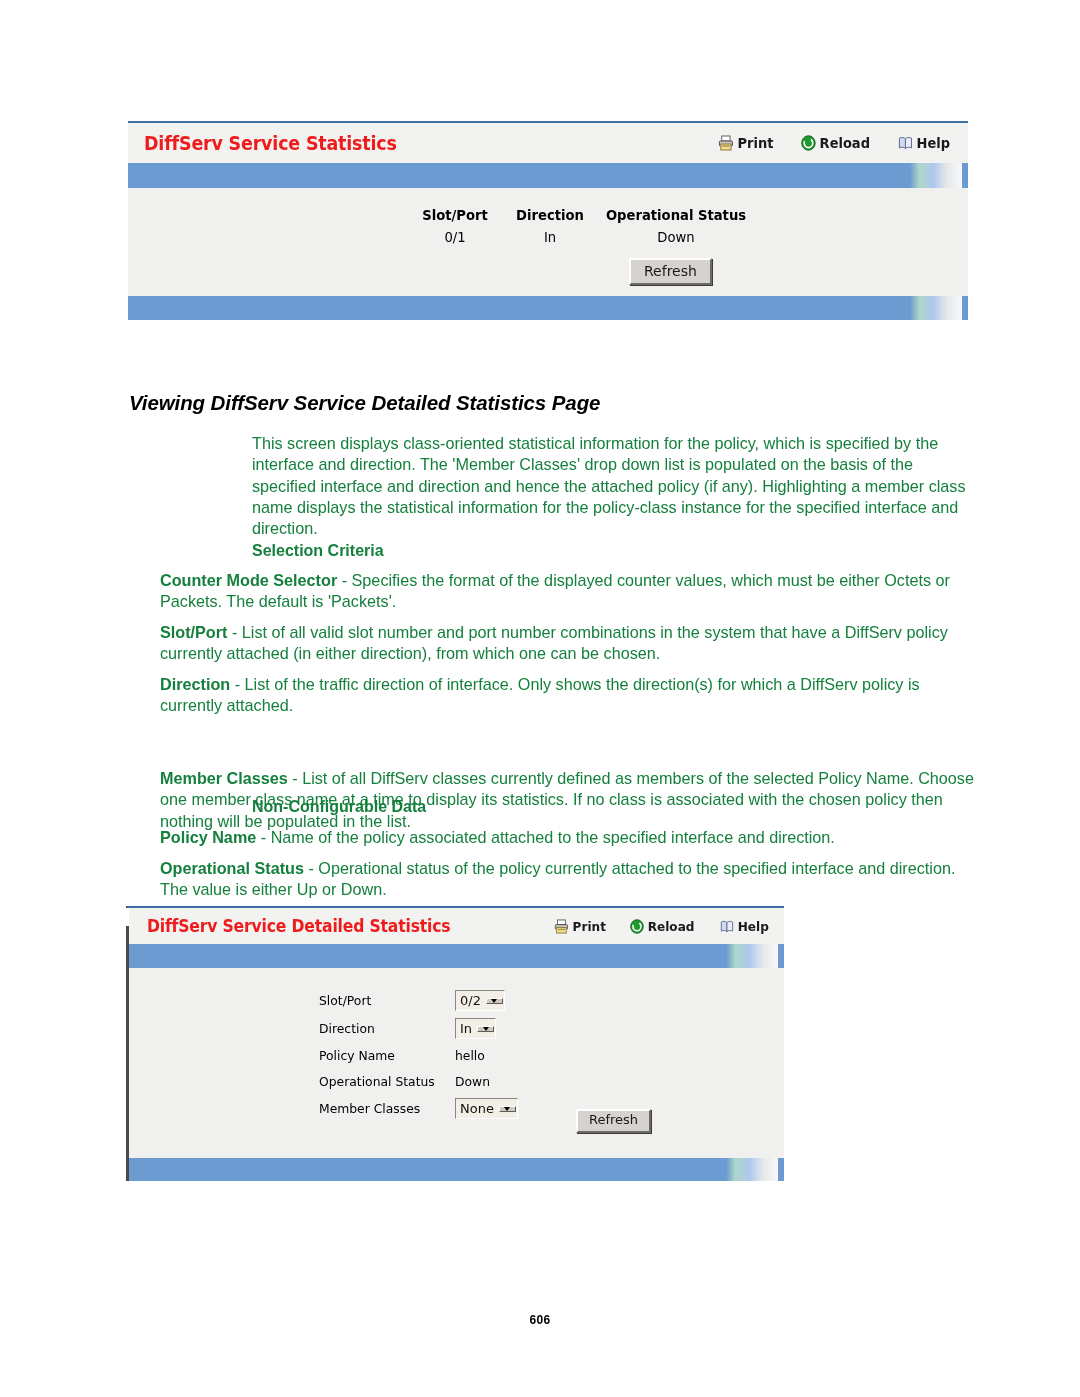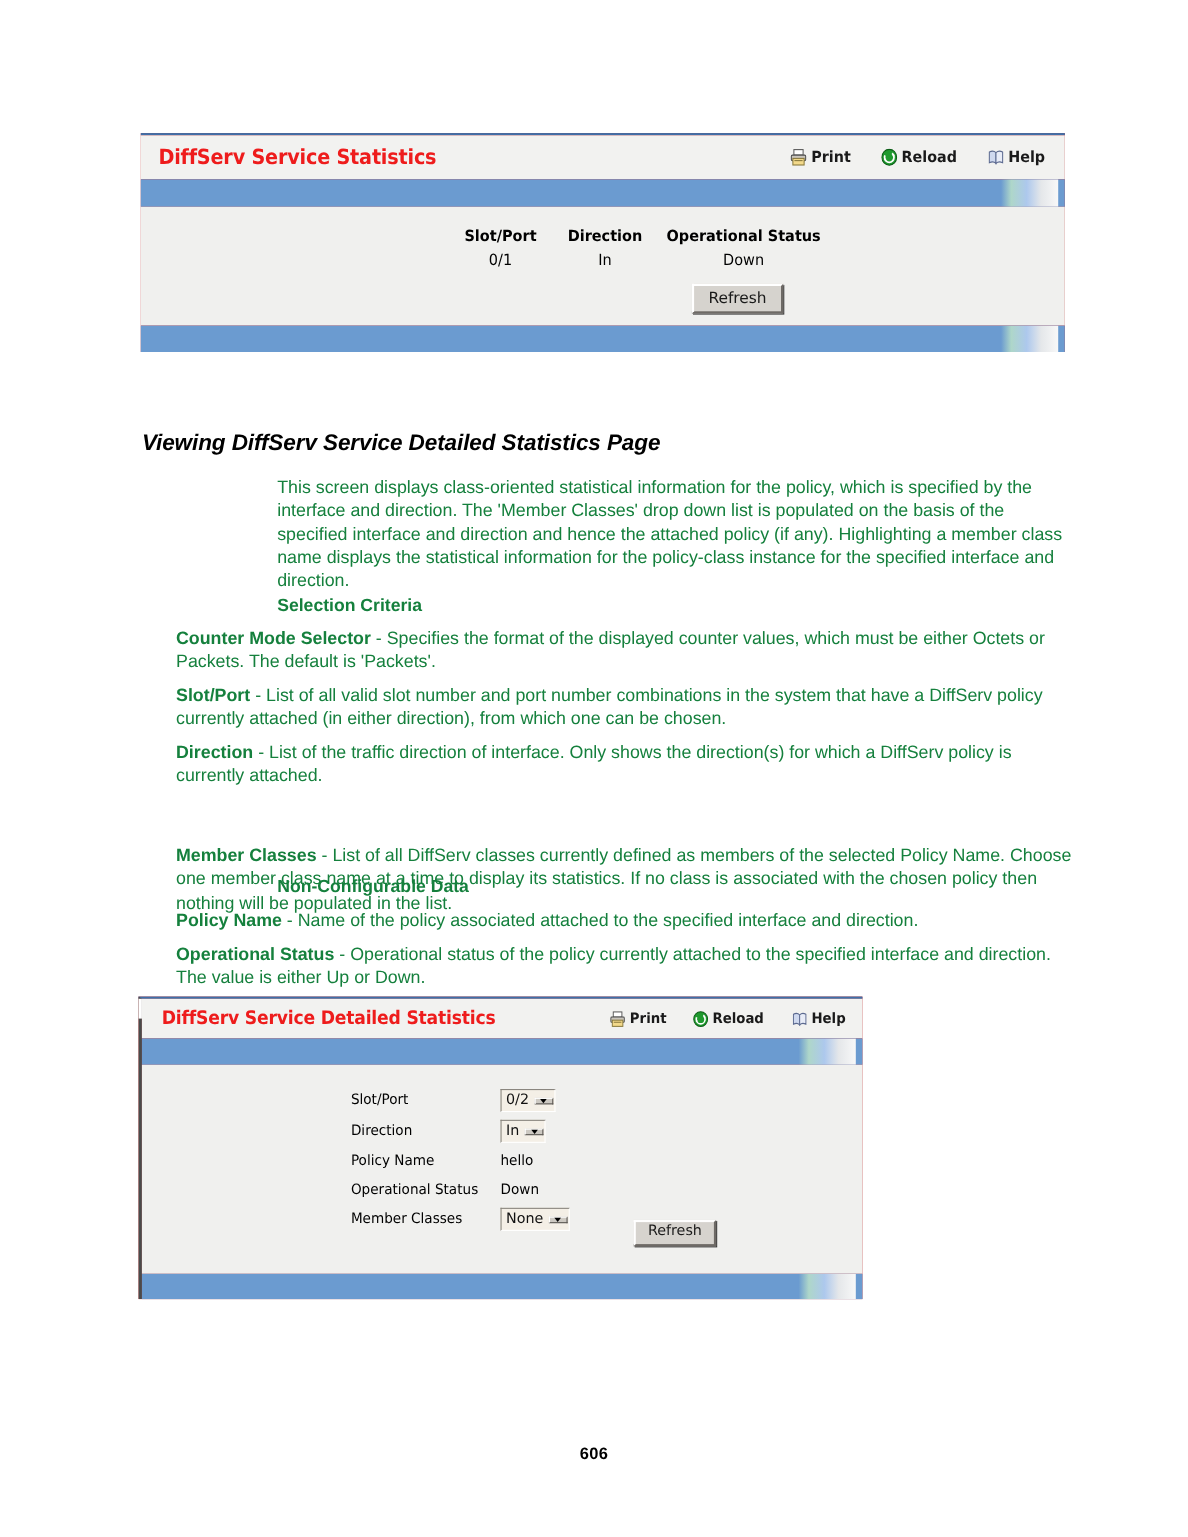--- a/index.html
+++ b/index.html
@@ -12,21 +12,21 @@
     height: 1397px;
     position: relative;
     font-family: "Liberation Sans", sans-serif;
     color: #000000;
     overflow: hidden;
   }
 
   
   .ui-panel {
     position: absolute;
-    background: #b91c1c;
+    background: #8b5cf6;
     box-sizing: border-box;
   }
   .ui-panel.panel-top {
     left: 128px;
     top: 121px;
     width: 840px;
     height: 199px;
     border-top: 2px solid #3f6fa8;
   }
   .ui-panel.panel-bottom {
@@ -284,21 +284,21 @@
   .def-4 { top: 768px; }
   .def-5 { top: 827px; }
   .def-6 { top: 858px; }
 
   .page-number {
     position: absolute;
     left: 0;
     top: 1313px;
     width: 1080px;
     text-align: center;
-    font-size: 15px;
+    font-size: 12px;
     font-weight: bold;
     letter-spacing: 0.3px;
   }
 </style>
 </head>
 <body>
 
 <div class="ui-panel panel-top">
 
   <div class="ui-header">

